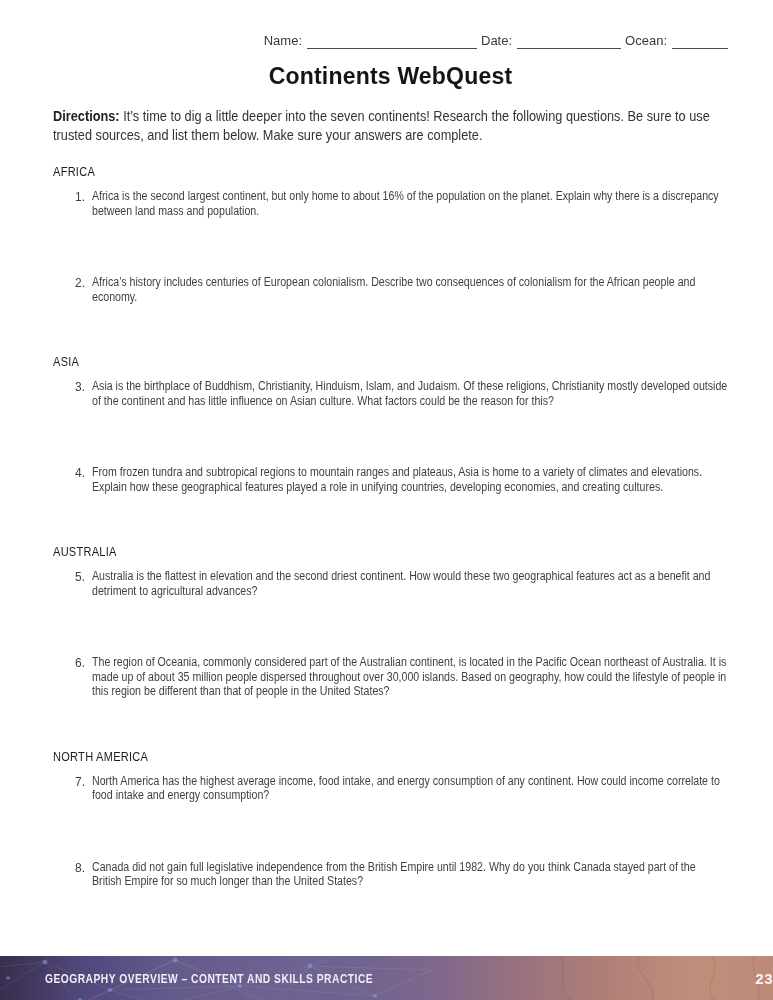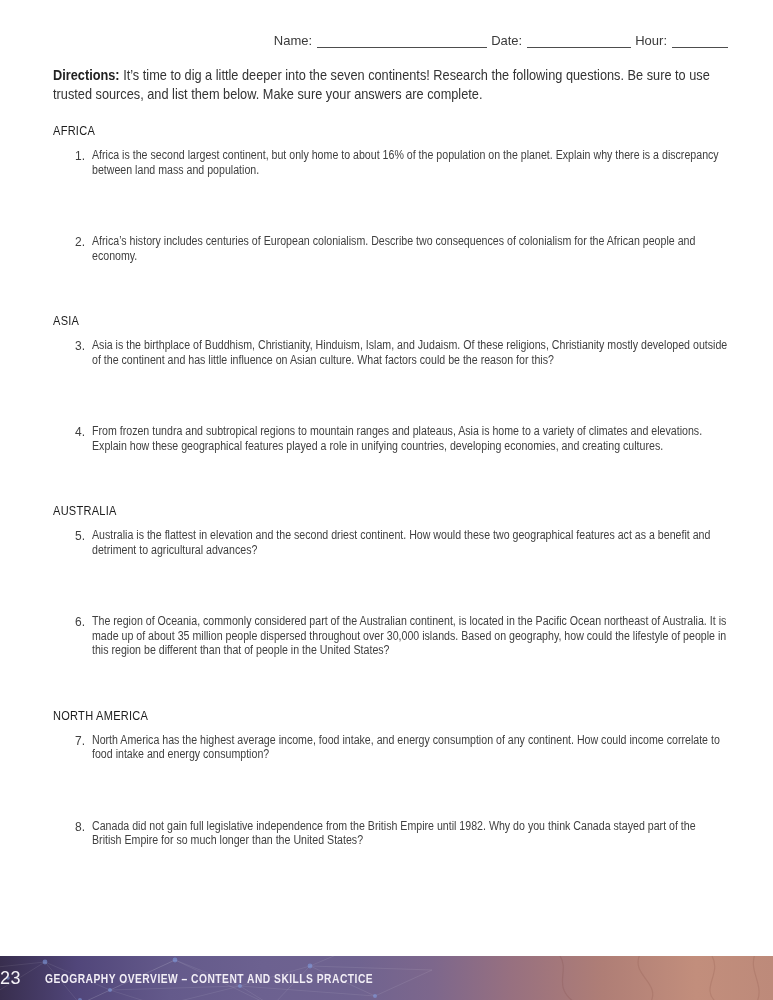--- a/index.html
+++ b/index.html
@@ -6,21 +6,21 @@
   html,body { background:#e8e8e8; }
   .page {
     width:773px; height:1000px; position:relative; overflow:hidden;
     background:#ffffff; margin:0 auto;
     font-family:"Liberation Sans", sans-serif; color:#3f3f3f;
   }
   .content { padding:33px 45px 0 53px; }
 
   
   .header-line {
-    display:flex; align-items:flex-start; justify-content:flex-end;
+    display:flex; align-items:flex-end; justify-content:flex-end;
     font-size:13px; color:#3a3a3a;
   }
   .hl-label { flex:none; padding-bottom:1px; }
   .hl-label.spaced { margin-left:4px; }
   .blank { flex:none; border-bottom:1.3px solid #4d4d4d; height:15px; margin-left:5px; }
   .name-blank { width:170px; }
   .date-blank { width:104px; }
   .hour-blank { width:56px; }
 
   .title {
@@ -49,41 +49,42 @@
   
   .footer {
     position:absolute; left:0; bottom:0; width:773px; height:44px;
     background:linear-gradient(90deg,
       #382e4e 0%, #51467a 10%, #645a8b 22%, #6c6190 34%, #6f6390 46%,
       #7d678c 56%, #977080 66%, #af7e76 78%, #c28e7c 90%, #bd8a7a 100%);
   }
   .footer-mesh { position:absolute; left:0; top:0; }
   .footer-left  { position:absolute; left:45px;  top:50%; transform:translateY(-50%); white-space:nowrap; }
   .footer-page  { position:absolute; left:0; right:0; top:50%; transform:translateY(-50%);
-                  text-align:left; font-size:18px; font-weight:normal; color:#f6f3f8; letter-spacing:0.5px; }
+                  text-align:right; font-size:15px; font-weight:bold; color:#f6f3f8; letter-spacing:0.5px; }
   .footer-copy  { position:absolute; left:510px; top:50%; transform:translateY(-50%); white-space:nowrap; }
   .cond-f { display:inline-block; transform:scaleX(0.82); transform-origin:0 50%; }
   .footer-left .cond-f { font-size:12.5px; font-weight:bold; color:#f2eef6; letter-spacing:0.6px; }
   .footer-copy .cond-f { font-size:10px;   font-weight:bold; color:#f8ece5; letter-spacing:0.5px; }
 </style>
 </head>
 <body>
 
 <div class="page">
   <div class="content">
 
     <div class="header-line">
       <span class="hl-label">Name:</span>
       <span class="blank name-blank"></span>
       <span class="hl-label spaced">Date:</span>
       <span class="blank date-blank"></span>
-      <span class="hl-label spaced">Hour:</span>
+      <span class="hl-label spaced">Ocean:</span>
       <span class="blank hour-blank"></span>
     </div>
 
+    <h1 class="title">Continents WebQuest</h1>
 
     <p class="directions condensed"><b>Directions:</b> <span>It’s time to dig a little deeper into the seven continents! Research the following questions. Be sure to use trusted sources, and list them below. Make sure your answers are complete.</span></p>
 
     <section class="section first">
       <h2 class="section-heading condensed">AFRICA</h2>
       <div class="question">
         <span class="qnum">1.</span>
         <span class="qbody">
             <span class="qtext condensed">Africa is the second largest continent, but only home to about 16% of the population on the planet. Explain why there is a discrepancy between land mass and population.</span>
           </span>

